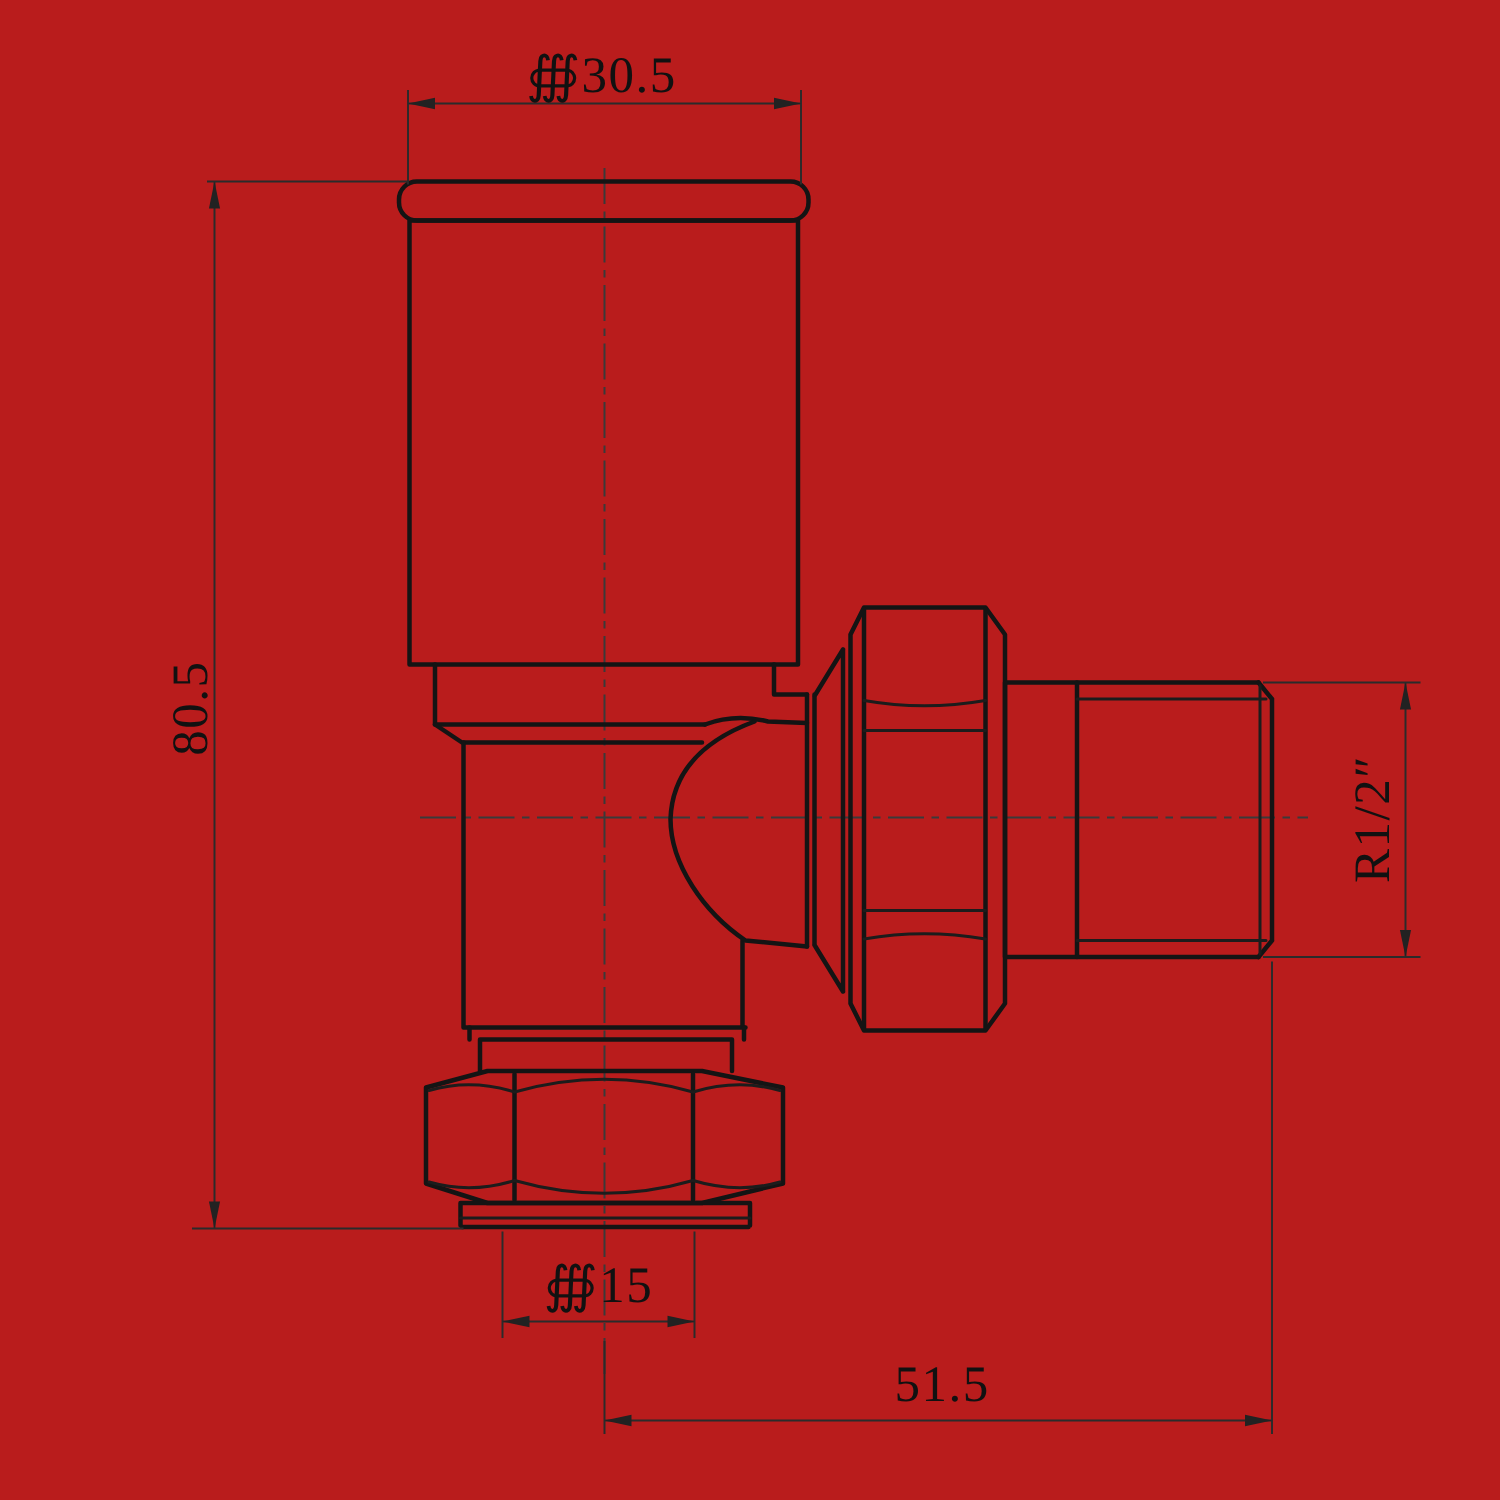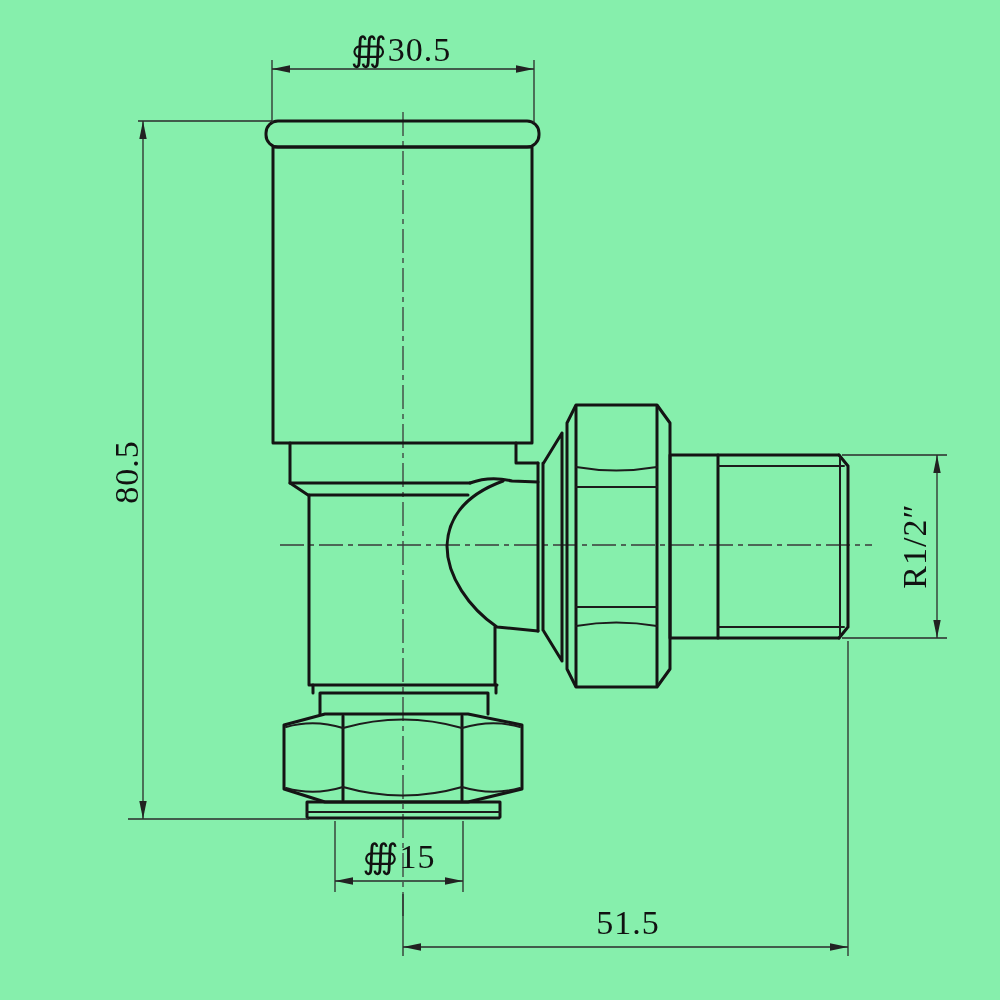--- a/index.html
+++ b/index.html
@@ -2,21 +2,21 @@
 <html><head>
 <meta charset="utf-8">
 <style>
   html,body{margin:0;padding:0;}
   body{
     width:1000px;height:1000px;
     background:#ffffff;
     font-family:"Liberation Serif","DejaVu Serif",serif;
     overflow:hidden;
   }
-  .stage{position:relative;width:1000px;height:1000px;background:#86efac;}
+  .stage{position:relative;width:1000px;height:1000px;background:#b91c1c;}
   svg{display:block;}
   
   .o3{fill:none;stroke:#141414;stroke-width:3;stroke-linecap:round;stroke-linejoin:round;}
   .o2{fill:none;stroke:#1c1c1c;stroke-width:2;stroke-linecap:round;stroke-linejoin:round;}
   
   .d{fill:none;stroke:#2b2b2b;stroke-width:1.3;}
   
   .cl{fill:none;stroke:#3a3a3a;stroke-width:1.3;stroke-dasharray:24 5 5 5;}
   .arrow{fill:#222222;stroke:none;}
   text.dim{

